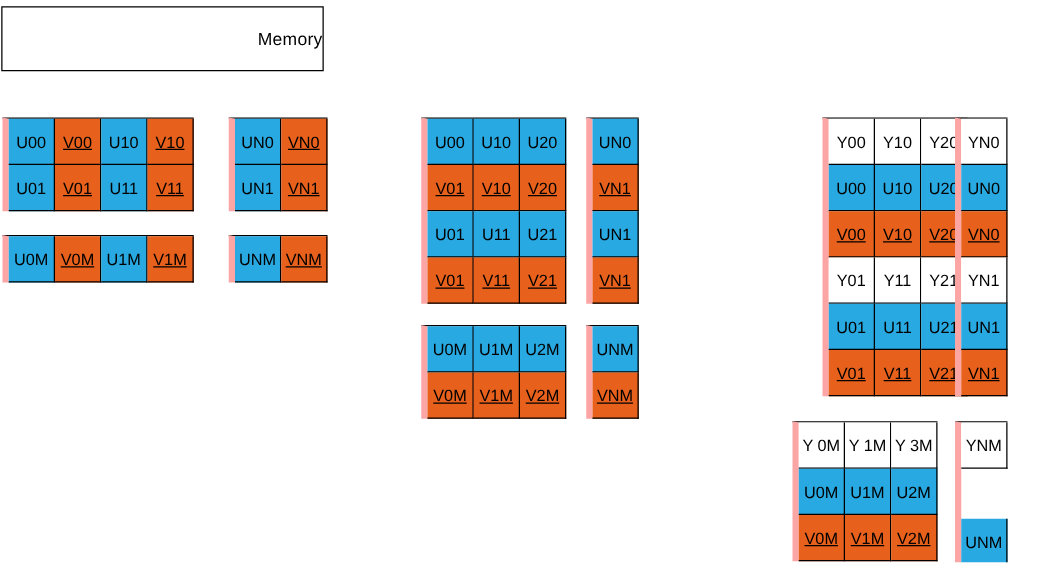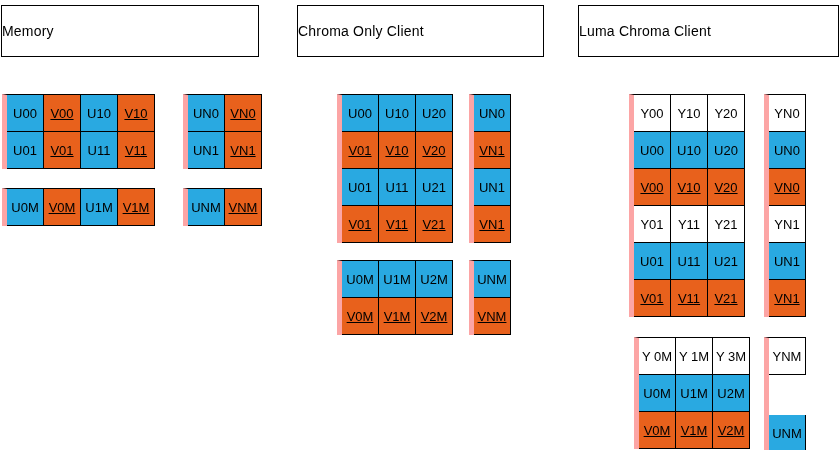--- a/index.html
+++ b/index.html
@@ -2,21 +2,21 @@
 <html style="--chroma-u: #29A9E1; --chroma-v: #E8611C; --luma: #FFFFFF; --border: #000000;"><head>
 <meta charset="utf-8">
 <style>
   html,body{margin:0;padding:0;background:#fff;}
   .canvas{
     position:relative;width:839px;height:450px;background:#fff;overflow:hidden;
     font-family:"Liberation Sans",sans-serif;color:#000;
   }
   .header-box{
     position:absolute;height:50px;background:#fff;border:1px solid #000;
-    display:flex;align-items:center;justify-content:flex-start;
+    display:flex;align-items:center;justify-content:flex-end;
     font-size:14px;letter-spacing:0.2px;
   }
   .hb-0{left:1px;top:5px;width:256px;}
   .hb-1{left:297px;top:5px;width:245px;}
   .hb-2{left:578px;top:5px;width:259px;}
   .grid{
     position:absolute;display:grid;
     border-top:1px solid #000;border-left:5px solid #fca5a5;
     background:#fff;
   }
@@ -27,36 +27,30 @@
     font-size:13px;line-height:1;white-space:pre;
   }
   .cell-u{background:var(--chroma-u,#29A9E1);}
   .cell-v{background:var(--chroma-v,#E8611C);text-decoration:underline;}
   .cell-y{background:var(--luma,#FFFFFF);}
   
   .g0-0{left:2px;top:94px;}   .g0-1{left:183px;top:94px;}
   .g0-2{left:2px;top:188px;}  .g0-3{left:183px;top:188px;}
   .g1-0{left:337px;top:94px;} .g1-1{left:469px;top:94px;}
   .g1-2{left:337px;top:260px;}.g1-3{left:469px;top:260px;}
-  .g2-0{left:629px;top:94px;} .g2-1{left:764px;top:94px;text-align:center;}
+  .g2-0{left:658px;top:94px;} .g2-1{left:764px;top:94px;text-align:center;}
   .g2-2{left:634px;top:337px;}.g2-3{left:764px;top:337px;}
 </style>
 </head>
 <body>
 
 <div class="canvas">
 
   <div class="header-box hb-0">
     <span>Memory</span>
-  </div>
-  <div class="header-box hb-1">
-    <span>Chroma Only Client</span>
-  </div>
-  <div class="header-box hb-2">
-    <span>Luma Chroma Client</span>
   </div>
 
   <div>
       <div class="grid g0-0" style="grid-template-columns: repeat(4, 37px);">
         <div class="cell cell-u">U00</div>
         <div class="cell cell-v">V00</div>
         <div class="cell cell-u">U10</div>
         <div class="cell cell-v">V10</div>
         <div class="cell cell-u">U01</div>
         <div class="cell cell-v">V01</div>

